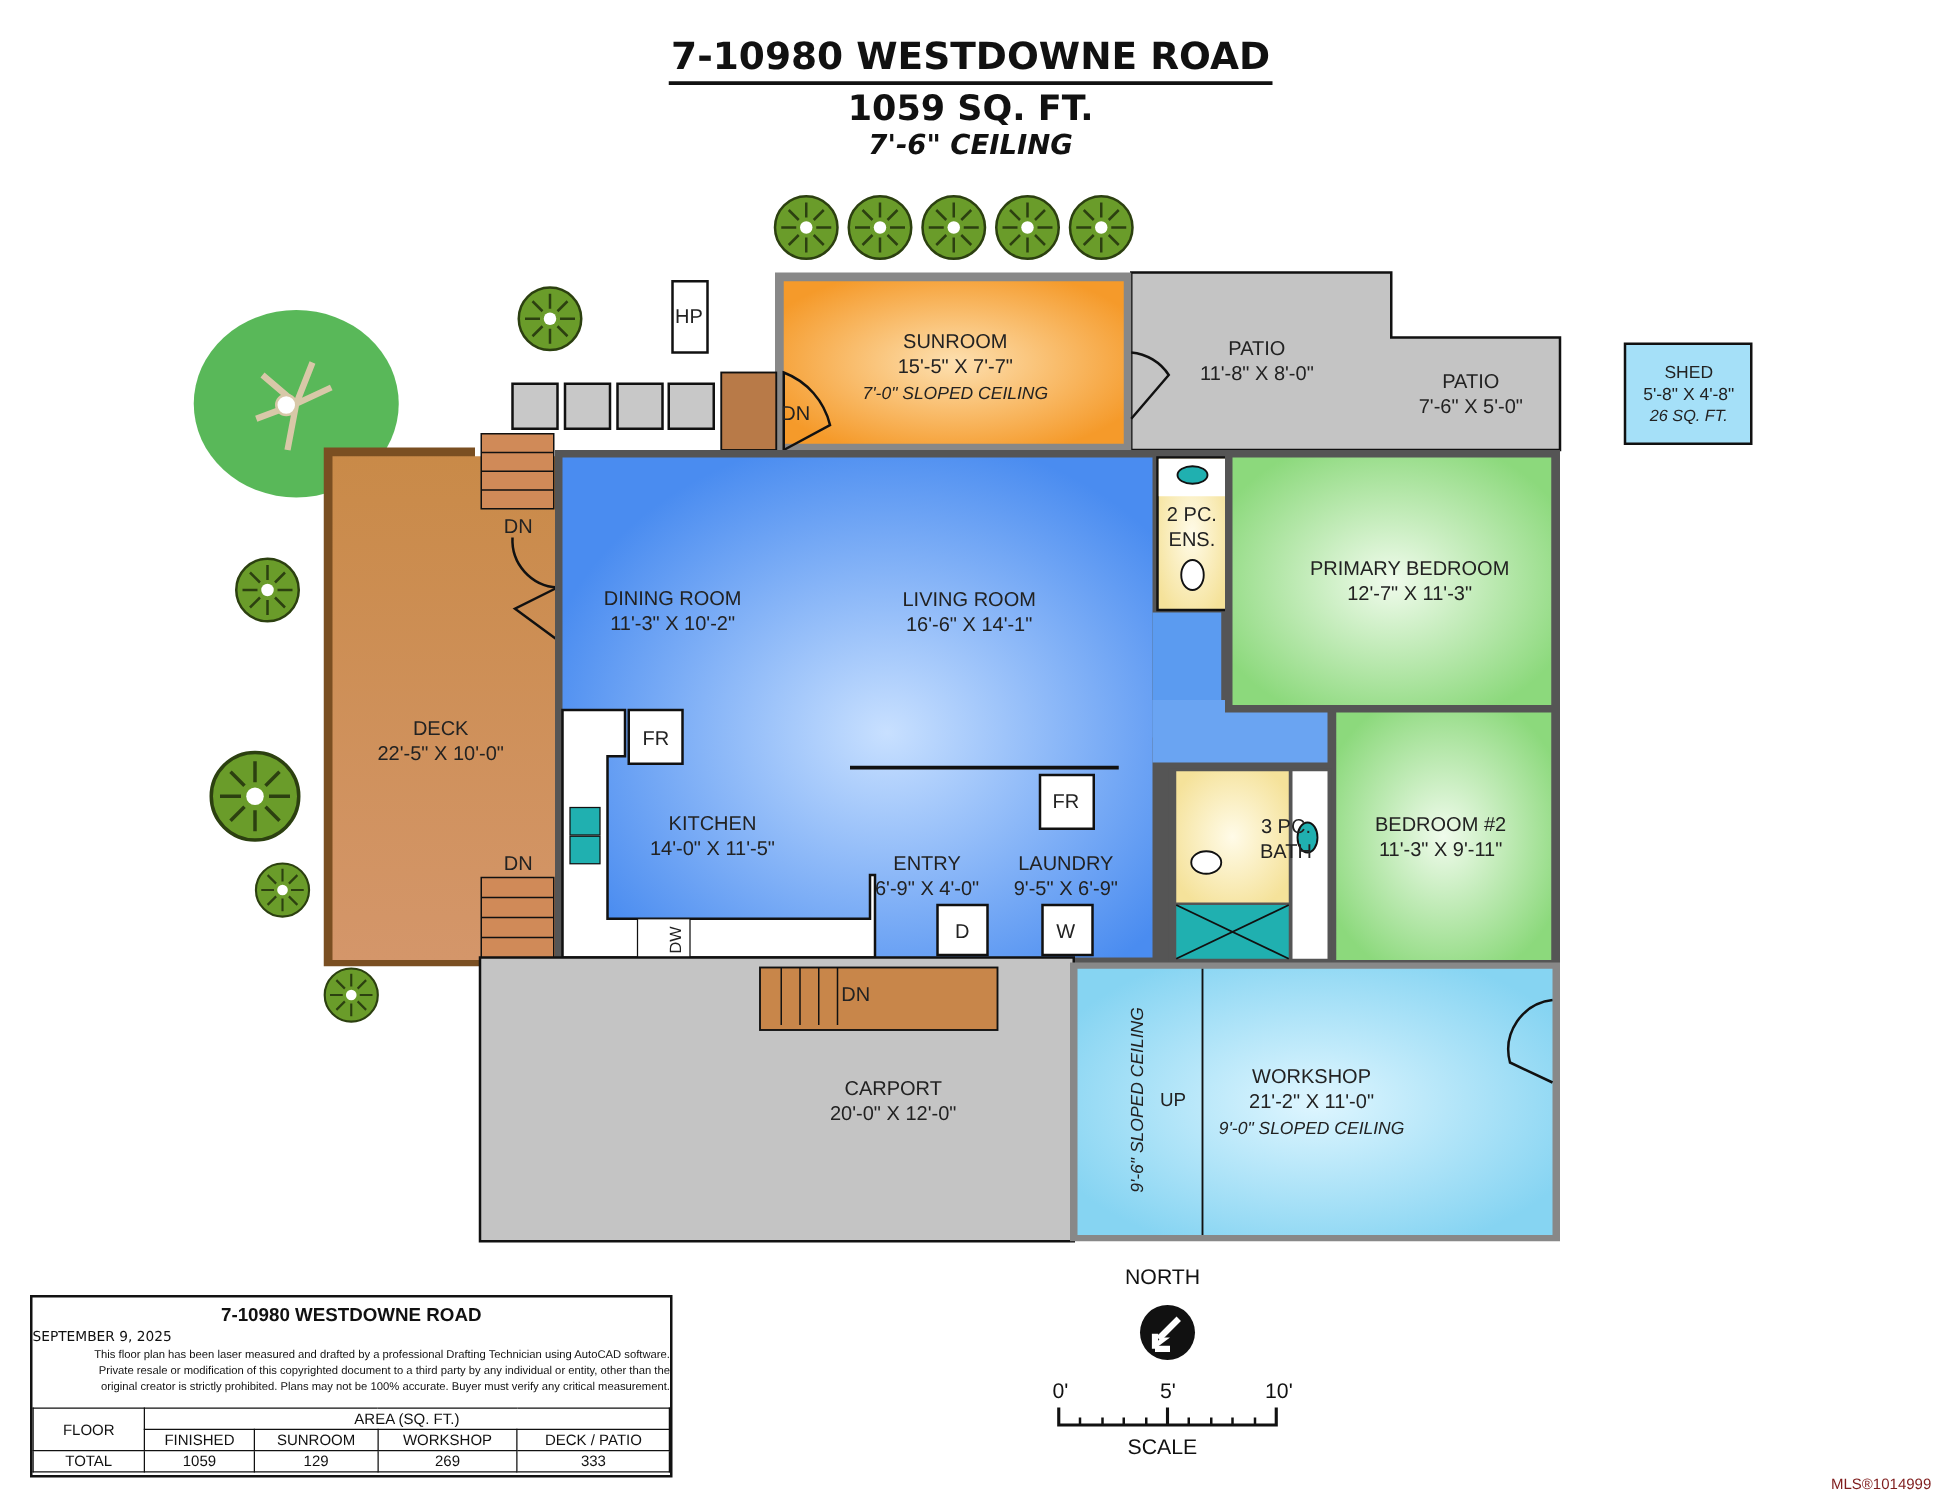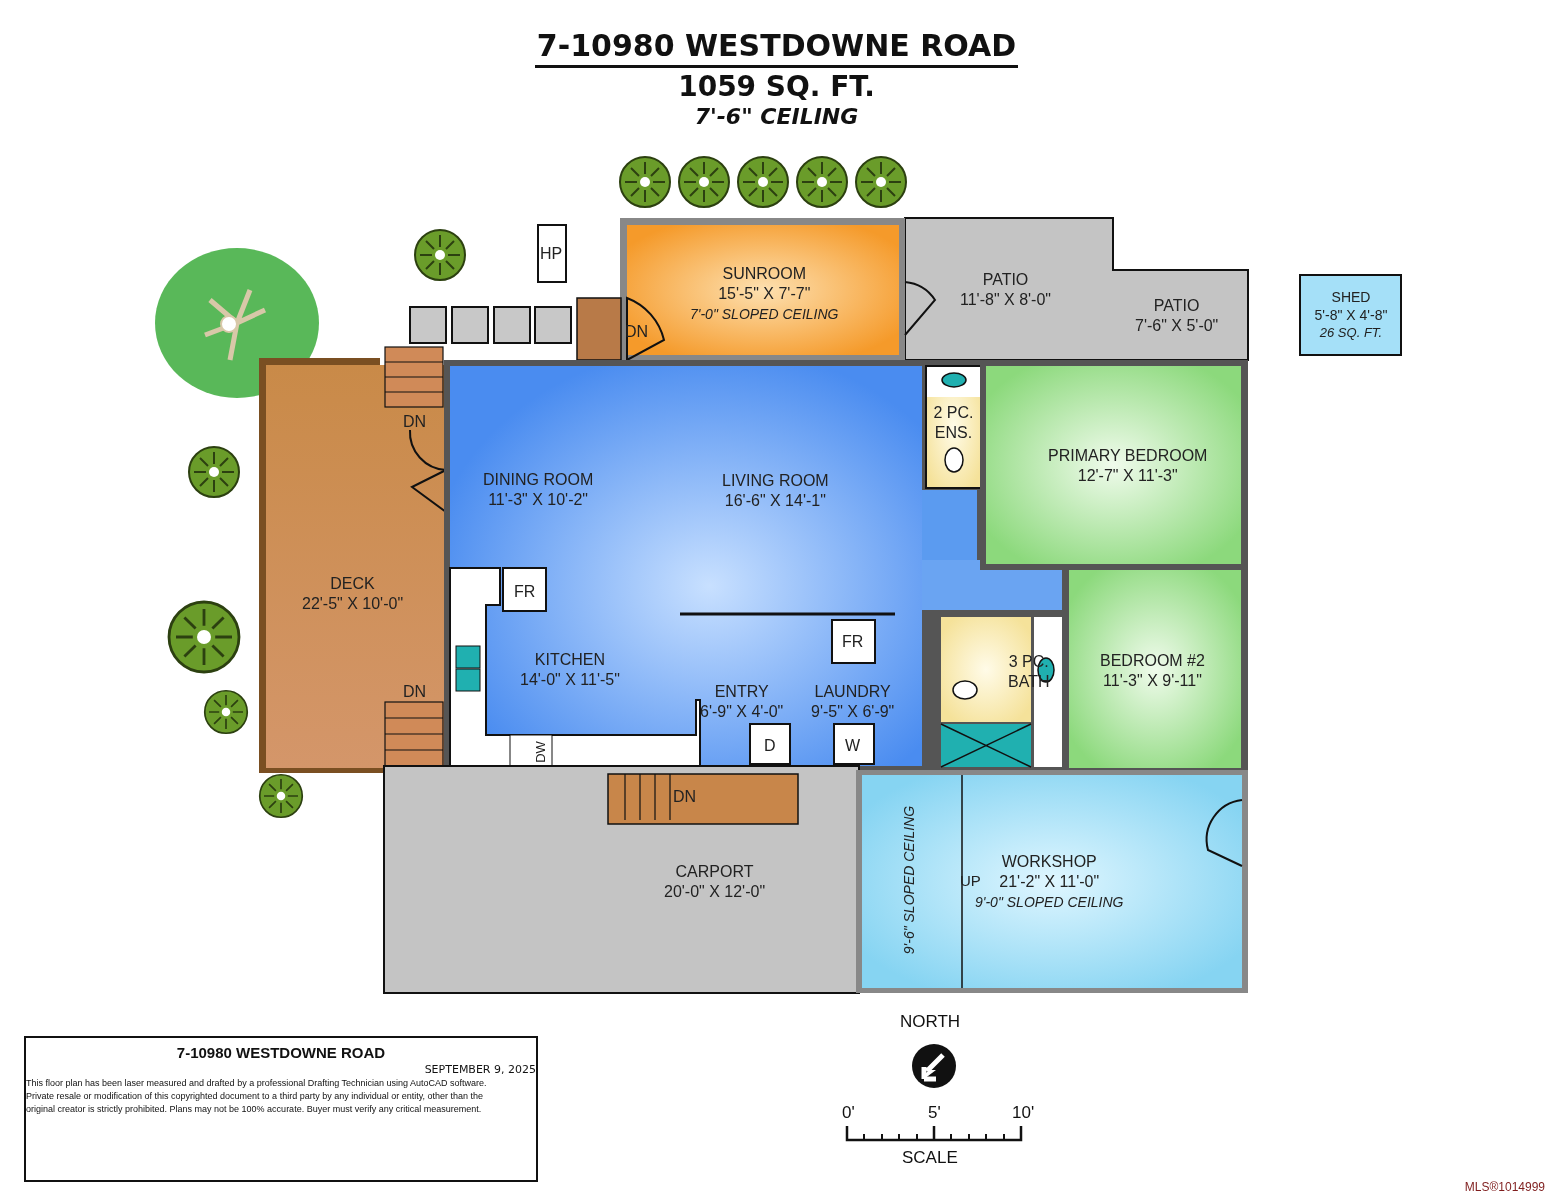--- a/index.html
+++ b/index.html
@@ -7,22 +7,22 @@
   .abs{position:absolute;}
   .hdr{position:absolute;left:0;width:1553px;text-align:center;font-family:"DejaVu Sans",sans-serif;font-weight:bold;color:#111;}
   .h1{top:28px;font-size:30px;}
   .h1 span{border-bottom:3px solid #111;padding:0 2px 2px;}
   .h2{top:70px;font-size:28px;}
   .h3{top:104px;font-size:22px;font-style:italic;}
   .room-label{position:absolute;text-align:center;font-size:16px;line-height:20px;color:#222;white-space:nowrap;}
   .room-label .it{font-style:italic;font-size:14px;}
   .tb{position:absolute;left:24px;top:1036px;width:510px;height:142px;border:2px solid #111;background:#fff;}
   .tb-title{text-align:center;font-weight:bold;font-size:15px;margin-top:6px;}
-  .tb-date{text-align:right;font-size:11px;font-family:"DejaVu Sans",sans-serif;margin-top:2px;}
-  .tb-note{text-align:left;font-size:9px;line-height:13px;margin-top:1px;}
+  .tb-date{text-align:left;font-size:11px;font-family:"DejaVu Sans",sans-serif;margin-top:2px;}
+  .tb-note{text-align:right;font-size:9px;line-height:13px;margin-top:1px;}
   .tb table{position:absolute;left:0;top:88px;width:510px;border-collapse:collapse;font-size:12px;}
   .tb td{border:1.5px solid #111;text-align:center;padding:0;height:16px;}
   .north{position:absolute;left:900px;top:1012px;font-size:17px;}
   .scale-lbl{position:absolute;font-size:17px;}
   .mls{position:absolute;right:8px;bottom:6px;font-size:12px;color:#7f1d1d;}
 </style>
 </head>
 <body>
 
 <div class="hdr h1"><span>7-10980 WESTDOWNE ROAD</span></div>
@@ -217,21 +217,21 @@
 </div>
 <div class="room-label" style="left:628px;top:862px;margin-left:36px;">
   <div>CARPORT</div>
     <div>20'-0" X 12'-0"</div>
 </div>
 <div class="room-label" style="left:975px;top:852px;">
   <div>WORKSHOP</div>
     <div>21'-2" X 11'-0"</div>
     <div class="it">9'-0" SLOPED CEILING</div>
 </div>
-<div class="room-label" style="left:960px;top:871px;font-size:15px;text-align:right;">UP</div>
+<div class="room-label" style="left:928px;top:871px;font-size:15px;text-align:right;">UP</div>
 <div class="room-label it" style="left:835px;top:870px;transform:rotate(-90deg);font-style:italic;font-size:14px;">9'-6" SLOPED CEILING</div>
 
 <div class="room-label" style="left:540px;top:244px;">HP</div>
 <div class="room-label" style="left:514px;top:582px;">FR</div>
 <div class="room-label" style="left:842px;top:632px;">FR</div>
 <div class="room-label" style="left:764px;top:736px;">D</div>
 <div class="room-label" style="left:845px;top:736px;">W</div>
 <div class="room-label" style="left:530px;top:742px;transform:rotate(-90deg);font-size:13px;">DW</div>
 <div class="room-label" style="left:625px;top:322px;">DN</div>
 <div class="room-label" style="left:403px;top:412px;">DN</div>
@@ -239,20 +239,41 @@
 <div class="room-label" style="left:673px;top:787px;">DN</div>
 
 <div class="tb">
   <div class="tb-title">7-10980 WESTDOWNE ROAD</div>
   <div class="tb-date">SEPTEMBER 9, 2025</div>
   <div class="tb-note">
     <div>This floor plan has been laser measured and drafted by a professional Drafting Technician using AutoCAD software.</div>
     <div>Private resale or modification of this copyrighted document to a third party by any individual or entity, other than the</div>
     <div>original creator is strictly prohibited. Plans may not be 100% accurate.  Buyer must verify any critical measurement.</div>
   </div>
+  <table>
+    <tbody>
+        <tr>
+      <td rowspan="2" style="width:88px">FLOOR</td>
+      <td colspan="4">AREA (SQ. FT.)</td>
+    </tr>
+    <tr>
+      <td>FINISHED</td>
+      <td>SUNROOM</td>
+      <td>WORKSHOP</td>
+      <td>DECK / PATIO</td>
+    </tr>
+    <tr>
+      <td>TOTAL</td>
+      <td>1059</td>
+      <td>129</td>
+      <td>269</td>
+      <td>333</td>
+    </tr>
+  </tbody>
+    </table>
 </div>
 
 <div class="north">NORTH</div>
 <svg class="abs" style="left:910px;top:1043px" width="50" height="46">
   <circle cx="24" cy="23" r="22" fill="#111"></circle>
   <path d="M34 13 L20 27 L26 27 L14 36 L14 24 L16 30 Z" fill="#fff"></path>
   <path d="M33 12 L17 28 M14 36 L14 24 M14 36 L26 36" stroke="#fff" stroke-width="5"></path>
 </svg>
 <div class="scale-lbl" style="left:842px;top:1103px">0'</div>
 <div class="scale-lbl" style="left:928px;top:1103px">5'</div>

